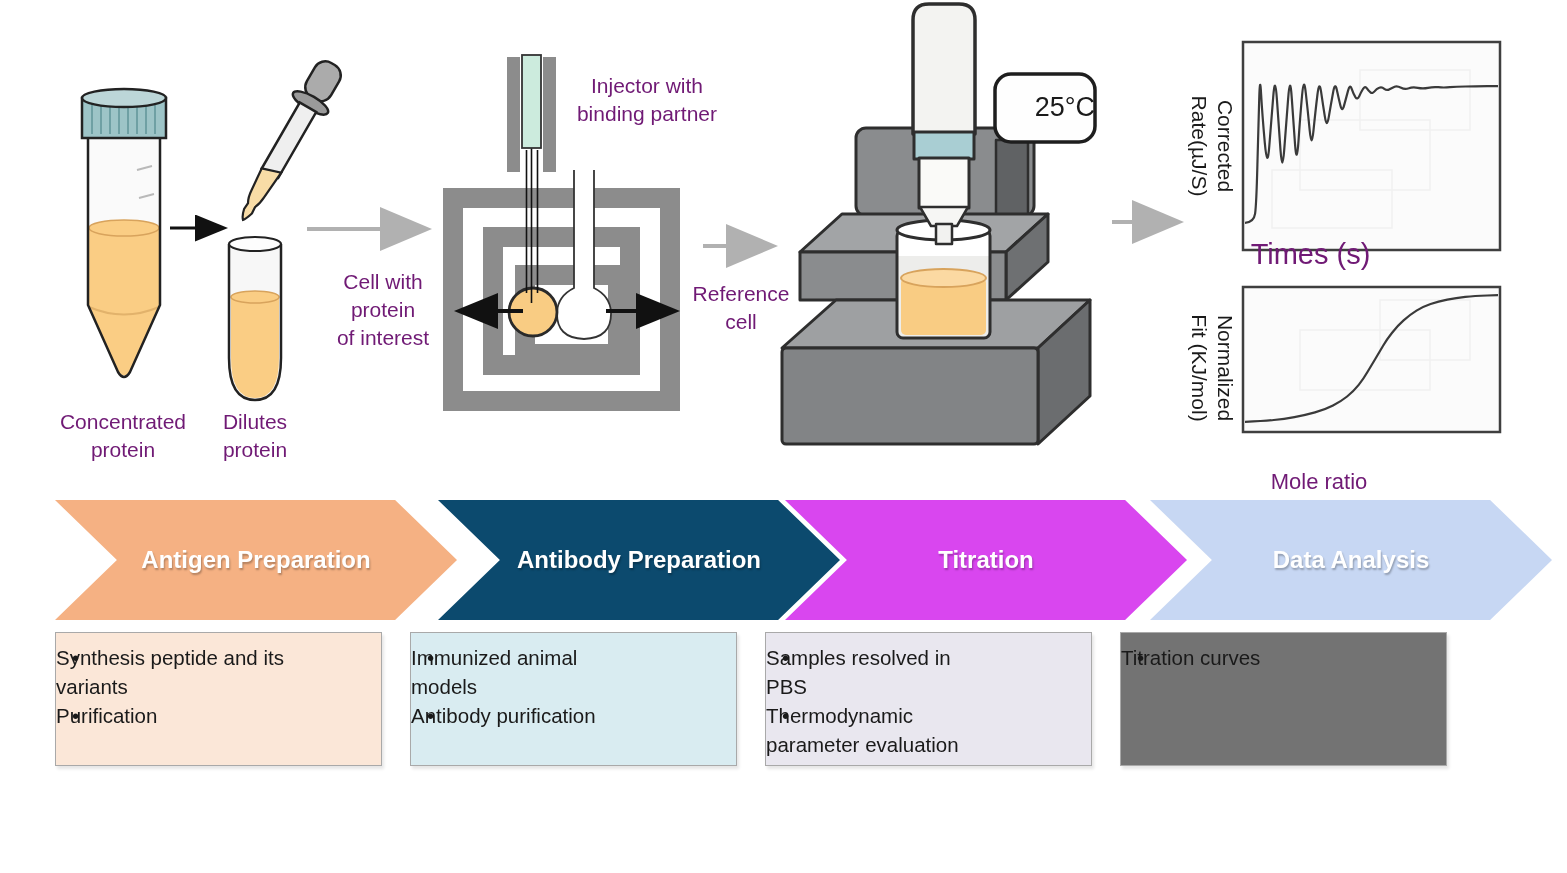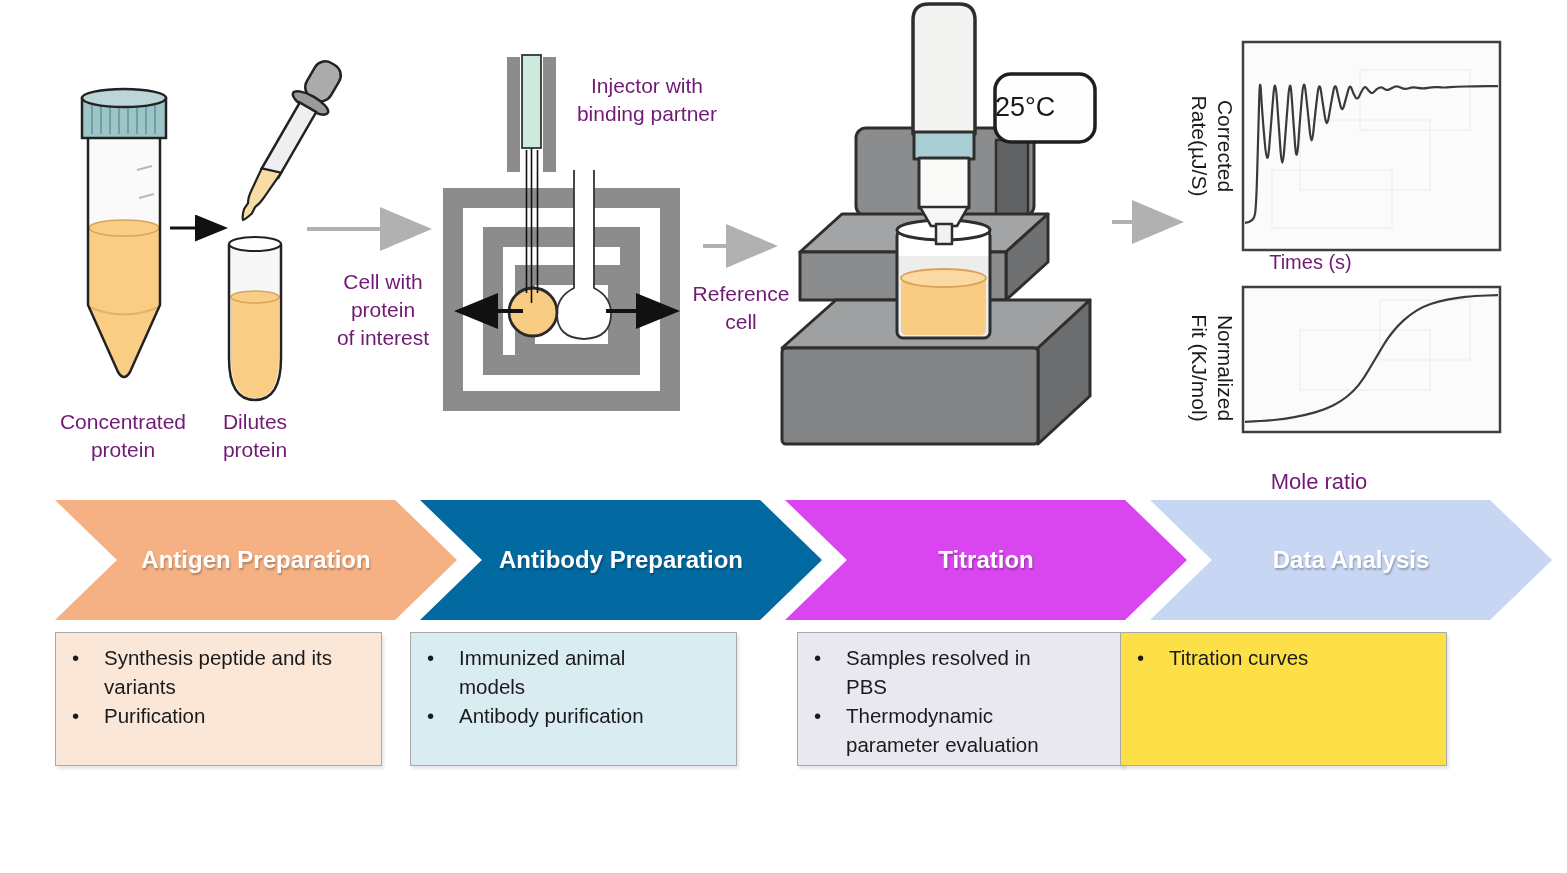--- a/index.html
+++ b/index.html
@@ -2,29 +2,29 @@
 <html><head>
 <meta charset="utf-8">
 <style>
   html,body{margin:0;padding:0;background:#fff;}
   #stage{position:relative;width:1567px;height:873px;background:#ffffff;overflow:hidden;
          font-family:"Liberation Sans",sans-serif;color:#1a1a1a;}
   #art{position:absolute;left:0;top:0;}
   .lbl{position:absolute;white-space:pre-line;text-align:center;font-size:21px;line-height:28px;color:#701a75;}
   .vlabel{position:absolute;width:130px;height:52px;display:flex;flex-direction:column;justify-content:center;
           text-align:center;font-size:21px;line-height:26px;transform:rotate(90deg);}
-  .temp{position:absolute;left:995px;top:92px;width:100px;text-align:left;font-size:27px;color:#1a1a1a;}
+  .temp{position:absolute;left:995px;top:92px;width:100px;text-align:right;font-size:27px;color:#1a1a1a;}
   .chevron{position:absolute;top:500px;width:402px;height:120px;display:flex;align-items:center;justify-content:center;
            clip-path:polygon(0% 0%,84.6% 0%,100% 50%,84.6% 100%,0% 100%,15.4% 50%);
            filter:drop-shadow(2px 3px 2px rgba(110,110,110,0.45));}
   .chevron span{color:#ffffff;font-weight:bold;font-size:24px;text-shadow:1px 2px 2px rgba(0,0,0,0.28);}
   .stepbox{position:absolute;top:632px;width:327px;height:134px;border:1.5px solid #a9a9a9;box-sizing:border-box;
            box-shadow:2px 3px 3px rgba(0,0,0,0.10);}
   .stepbox ul{list-style:none;margin:10px 0 0 0;padding:0;}
-  .stepbox li{position:relative;padding-left:48px;font-size:20.5px;line-height:29px;white-space:pre-line;}
+  .stepbox li{position:relative;font-size:20.5px;line-height:29px;white-space:pre-line;}
   .stepbox li::before{content:"\2022";position:absolute;left:16px;top:0;}
 </style>
 </head>
 <body>
 
 <div id="stage">
 
   <svg id="art" width="1567" height="873" viewBox="0 0 1567 873">
     <defs>
       <marker id="mBlack" markerWidth="11" markerHeight="9" refX="9" refY="4.5" orient="auto">
@@ -153,32 +153,32 @@
 protein
 of interest</div>
   <div class="lbl" style="left:685px;top:280px;width:112px;">Reference
 cell</div>
   <div class="temp">25°C</div>
 
   <div class="vlabel" style="left:1147px;top:120px;">
     <span>Corrected</span>
     <span>Rate(µJ/S)</span>
   </div>
-  <div class="lbl" style="left:1243px;top:248px;width:135px;font-size:20px;">Times (s)</div>
+  <div class="lbl" style="left:1243px;top:240px;width:135px;font-size:29px;">Times (s)</div>
 
   <div class="vlabel" style="left:1147px;top:342px;">
     <span>Normalized</span>
     <span>Fit (KJ/mol)</span>
   </div>
   <div class="lbl" style="left:1243px;top:440px;width:152px;font-size:22px;margin-top:28px;">Mole ratio</div>
 
   <div class="chevron" style="left: 55px; background: rgb(245, 177, 131);">
     <span>Antigen Preparation</span>
     </div>
-  <div class="chevron" style="left: 420px; background: #0369a1;">
+  <div class="chevron" style="left: 438px; background: #0c4a6e;">
     <span>Antibody Preparation</span>
     </div>
   <div class="chevron" style="left: 785px; background: #d946ef;">
     <span>Titration</span>
     </div>
   <div class="chevron" style="left: 1150px; background: rgb(199, 215, 243);">
     <span>Data Analysis</span>
     </div>
 
   <div class="stepbox" style="left: 55px; background: rgb(251, 231, 216);">
@@ -188,27 +188,27 @@
       <li>Purification</li>
     </ul>
   </div>
   <div class="stepbox" style="left: 410px; background: rgb(217, 236, 241);">
     <ul>
       <li>Immunized animal
 models</li>
       <li>Antibody purification</li>
     </ul>
   </div>
-  <div class="stepbox" style="left: 797px; background: rgb(233, 231, 239);">
+  <div class="stepbox" style="left: 765px; background: rgb(233, 231, 239);">
     <ul>
       <li>Samples resolved in
 PBS</li>
       <li>Thermodynamic
 parameter evaluation</li>
     </ul>
   </div>
-  <div class="stepbox" style="left: 1120px; background: #fde047;">
+  <div class="stepbox" style="left: 1120px; background: #737373;">
     <ul>
       <li>Titration curves</li>
     </ul>
   </div>
 
 </div>
 
 </body></html>

